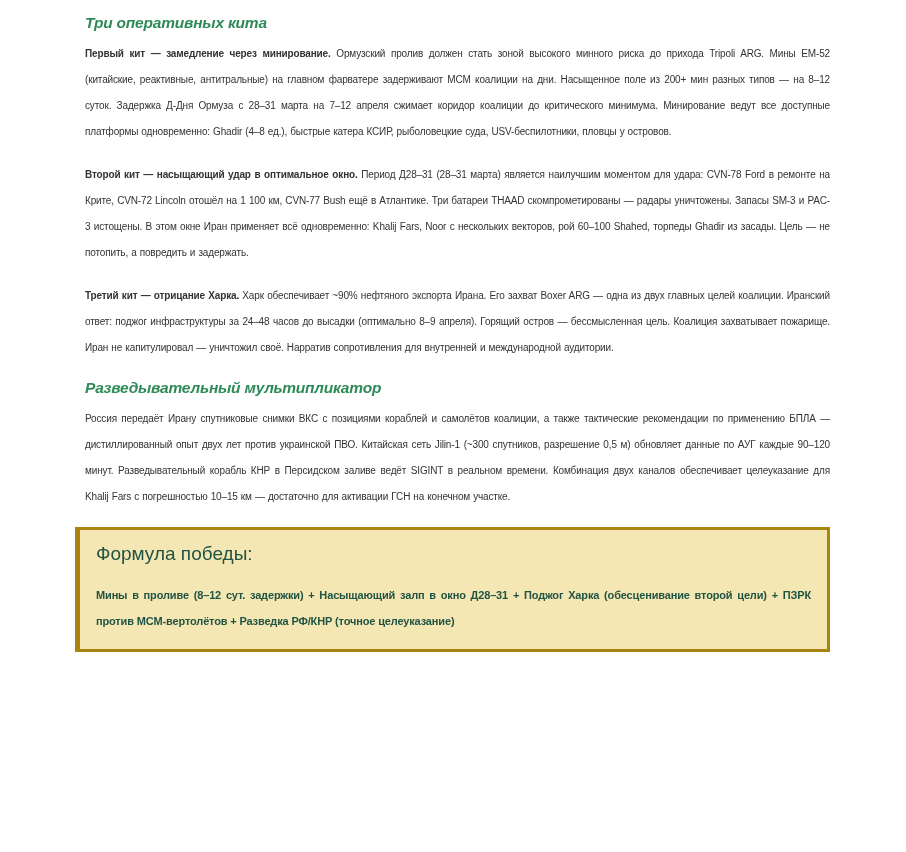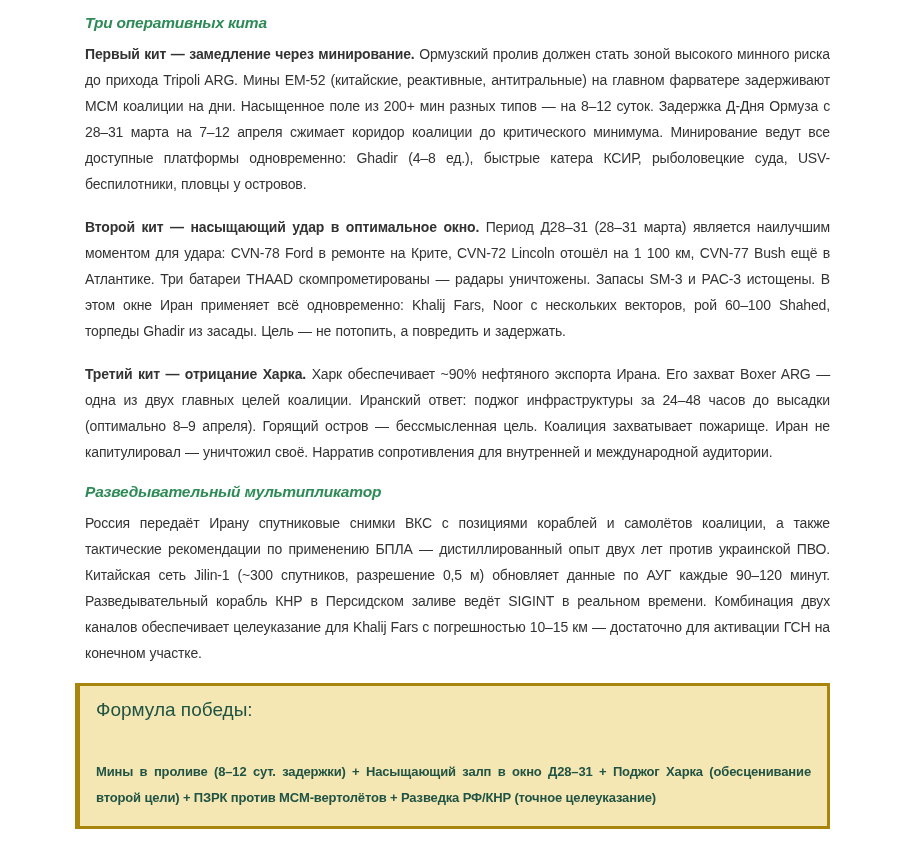--- a/index.html
+++ b/index.html
@@ -24,21 +24,21 @@
   h2.sec{
     color:var(--heading-green);
     font-style:italic;
     font-weight:bold;
     font-size:15.5px;
     margin:18px 0 9px 0;
     letter-spacing:-0.2px;
   }
   h2.sec:first-child{margin-top:2px;font-style:italic;}
   p.body{
-    font-size:14px;
+    font-size:10px;
     line-height:26px;
     text-align:justify;
     margin:0 0 17px 0;
     letter-spacing:-0.15px;
     word-spacing:0.5px;
   }
   p.body b{color:var(--body-text);}
   .callout{
     background:var(--box-bg);
     border:3px solid var(--box-border);
@@ -50,24 +50,24 @@
   .callout .box-title{
     color:var(--box-text);
     font-weight:normal;
     font-size:19px;
     line-height:26px;
     margin:0;
   }
   .callout .box-formula{
     color:var(--box-text);
     font-weight:bold;
-    font-size:13px;
+    font-size:11px;
     line-height:26px;
     text-align:justify;
-    margin:36px 0 0 0;
+    margin:15px 0 0 0;
     letter-spacing:-0.15px;
   }
 </style>
 </head>
 <body>
 
 <div class="page">
 
   <h2 class="sec">Три оперативных кита</h2>
 

